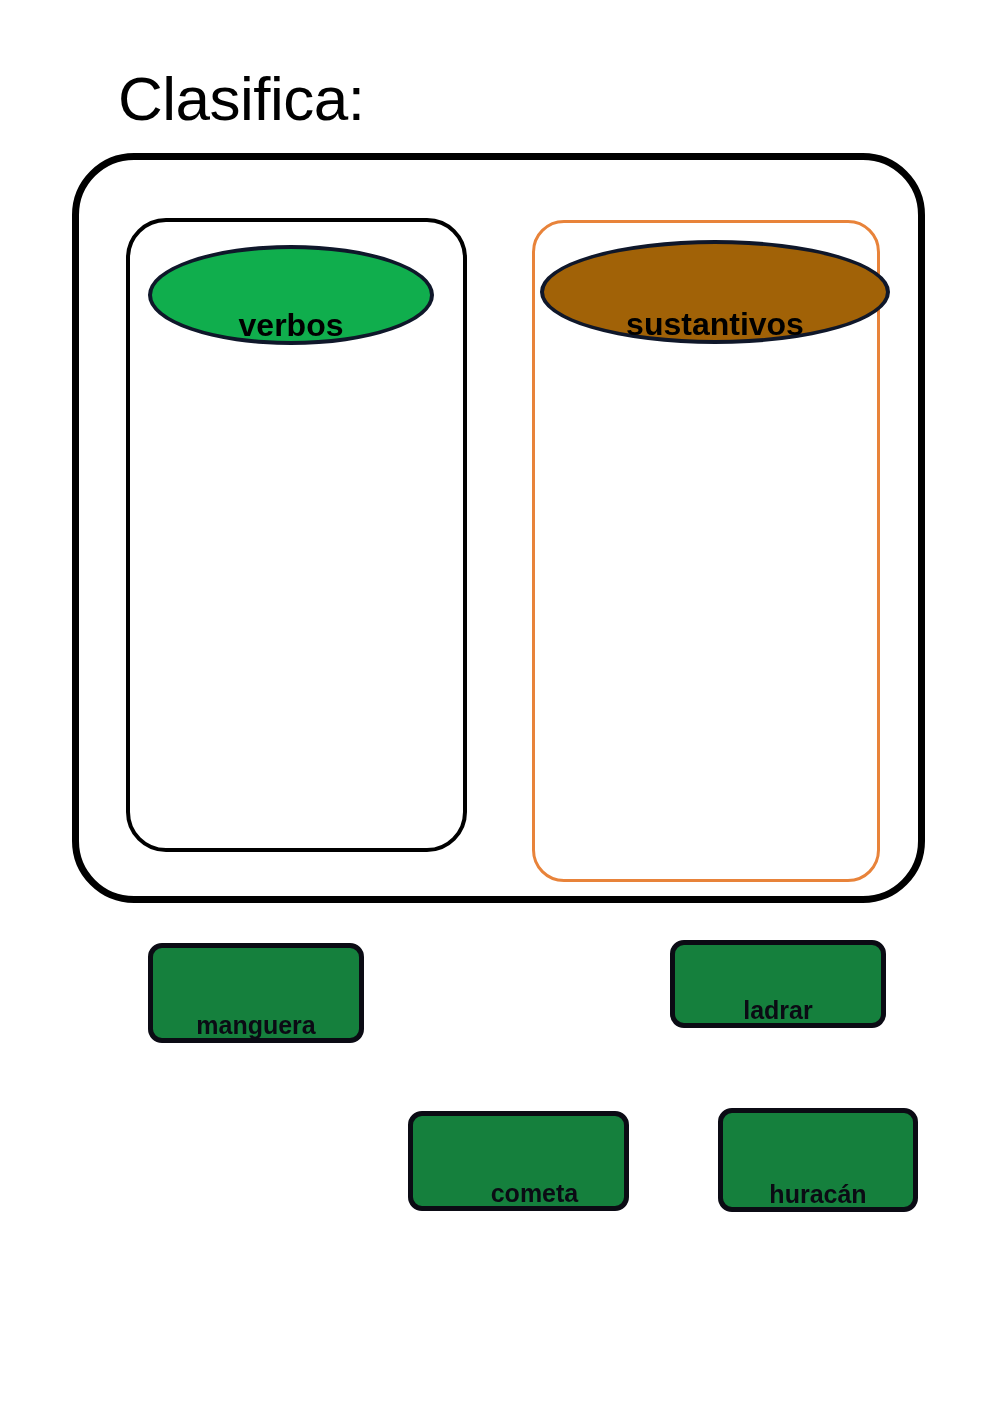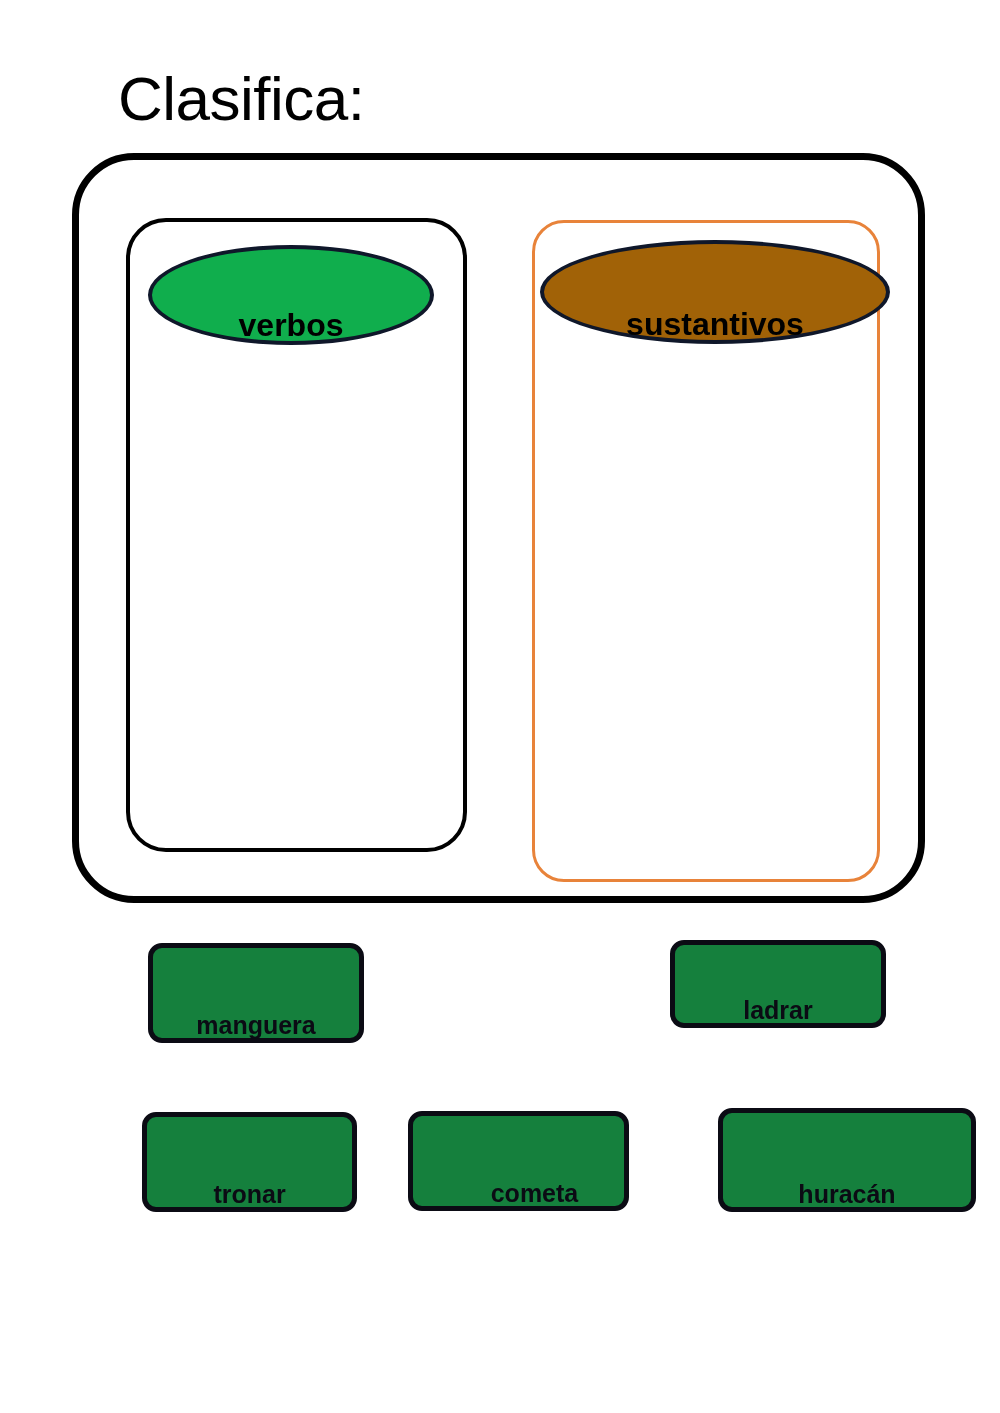--- a/index.html
+++ b/index.html
@@ -123,21 +123,21 @@
     line-height: 1;
     white-space: nowrap;
     padding-top: 27px;
   }
 
   #tile-manguera { left: 148px; top: 943px; width: 216px; height: 100px; }
   #tile-regar    { left: 398px; top: 943px; width: 216px; height: 100px; }
   #tile-ladrar   { left: 670px; top: 940px; width: 216px; height: 88px; }
   #tile-tronar   { left: 142px; top: 1112px; width: 215px; height: 100px; }
   #tile-cometa   { left: 408px; top: 1111px; width: 221px; height: 100px; padding-left: 32px; }
-  #tile-huracan  { left: 718px; top: 1108px; width: 258px; height: 104px; }
+  #tile-huracan  { left: 718px; top: 1108px; width: 200px; height: 104px; }
 </style>
 </head>
 <body>
 
 <div id="worksheet">
 
   <div id="page-title">Clasifica:</div>
 
   <div id="sorting-area"></div>
 
@@ -155,23 +155,20 @@
 
   <div class="word-tile" id="tile-manguera">
     <span>manguera</span>
   </div>
 
 
   <div class="word-tile" id="tile-ladrar">
     <span>ladrar</span>
   </div>
 
-  <div class="word-tile" id="tile-tronar">
-    <span>tronar</span>
-  </div>
 
   <div class="word-tile" id="tile-cometa">
     <span>cometa</span>
   </div>
 
   <div class="word-tile" id="tile-huracan">
     <span>huracán</span>
   </div>
 
 </div>

